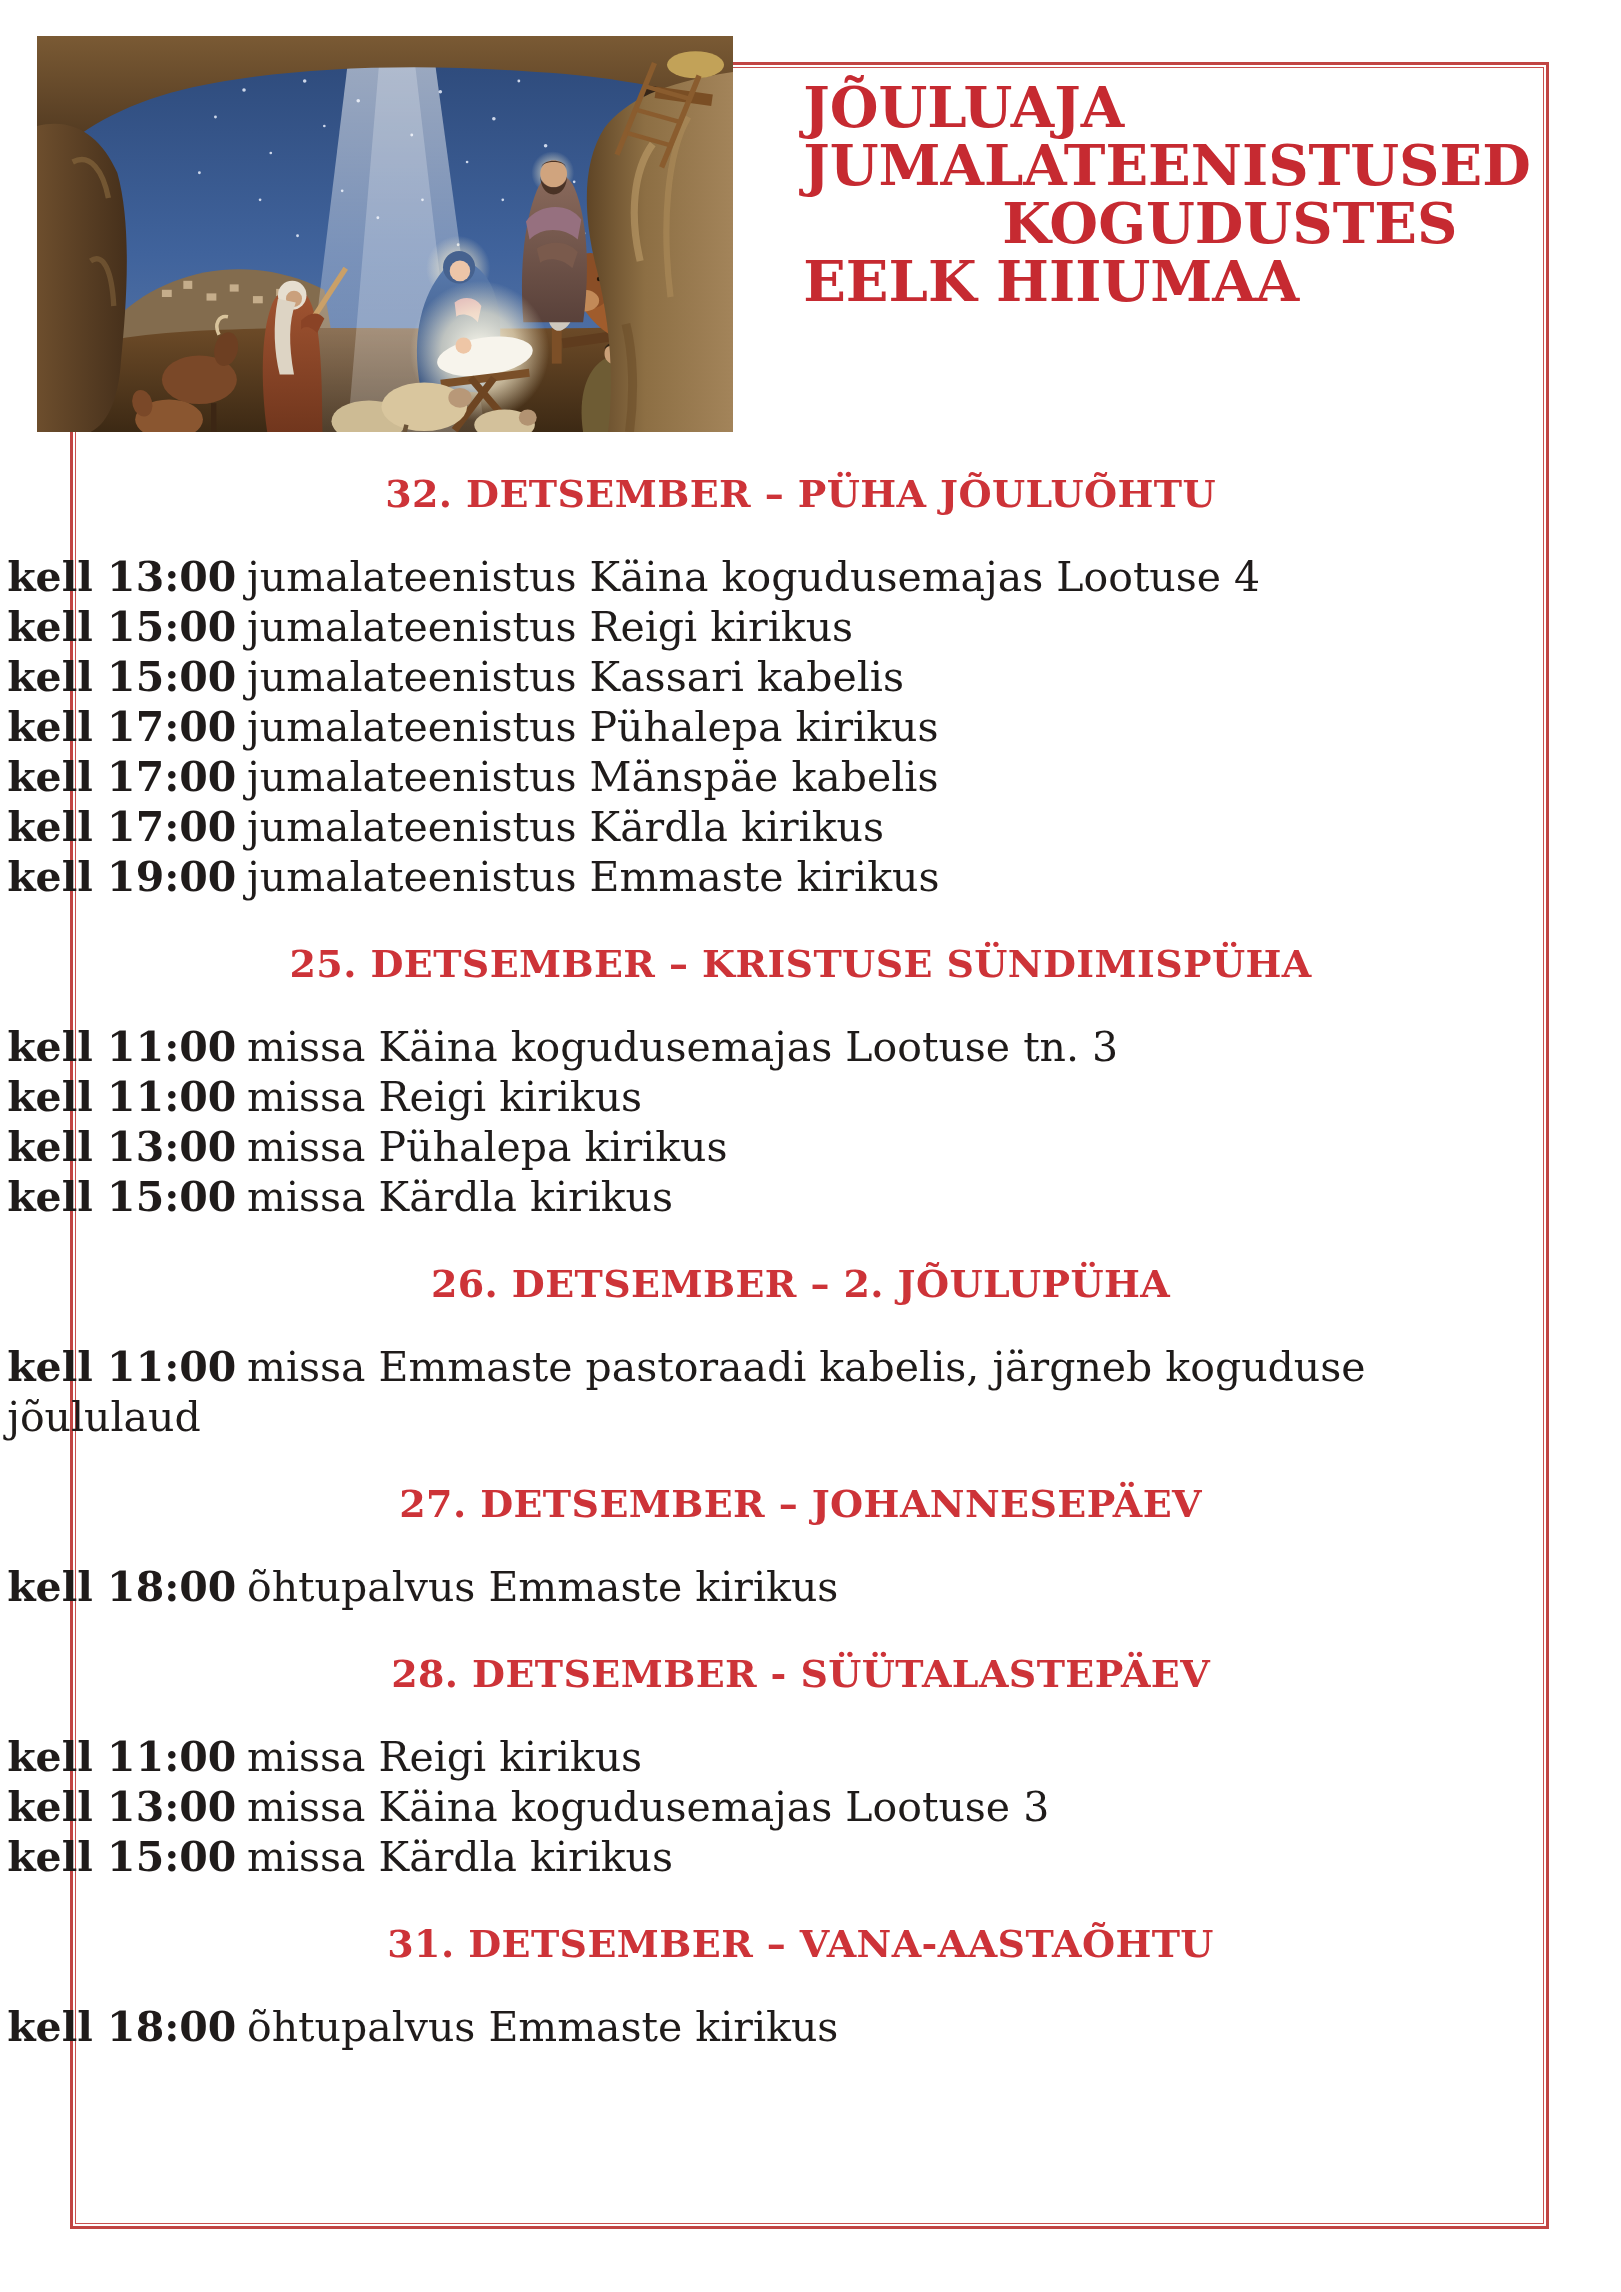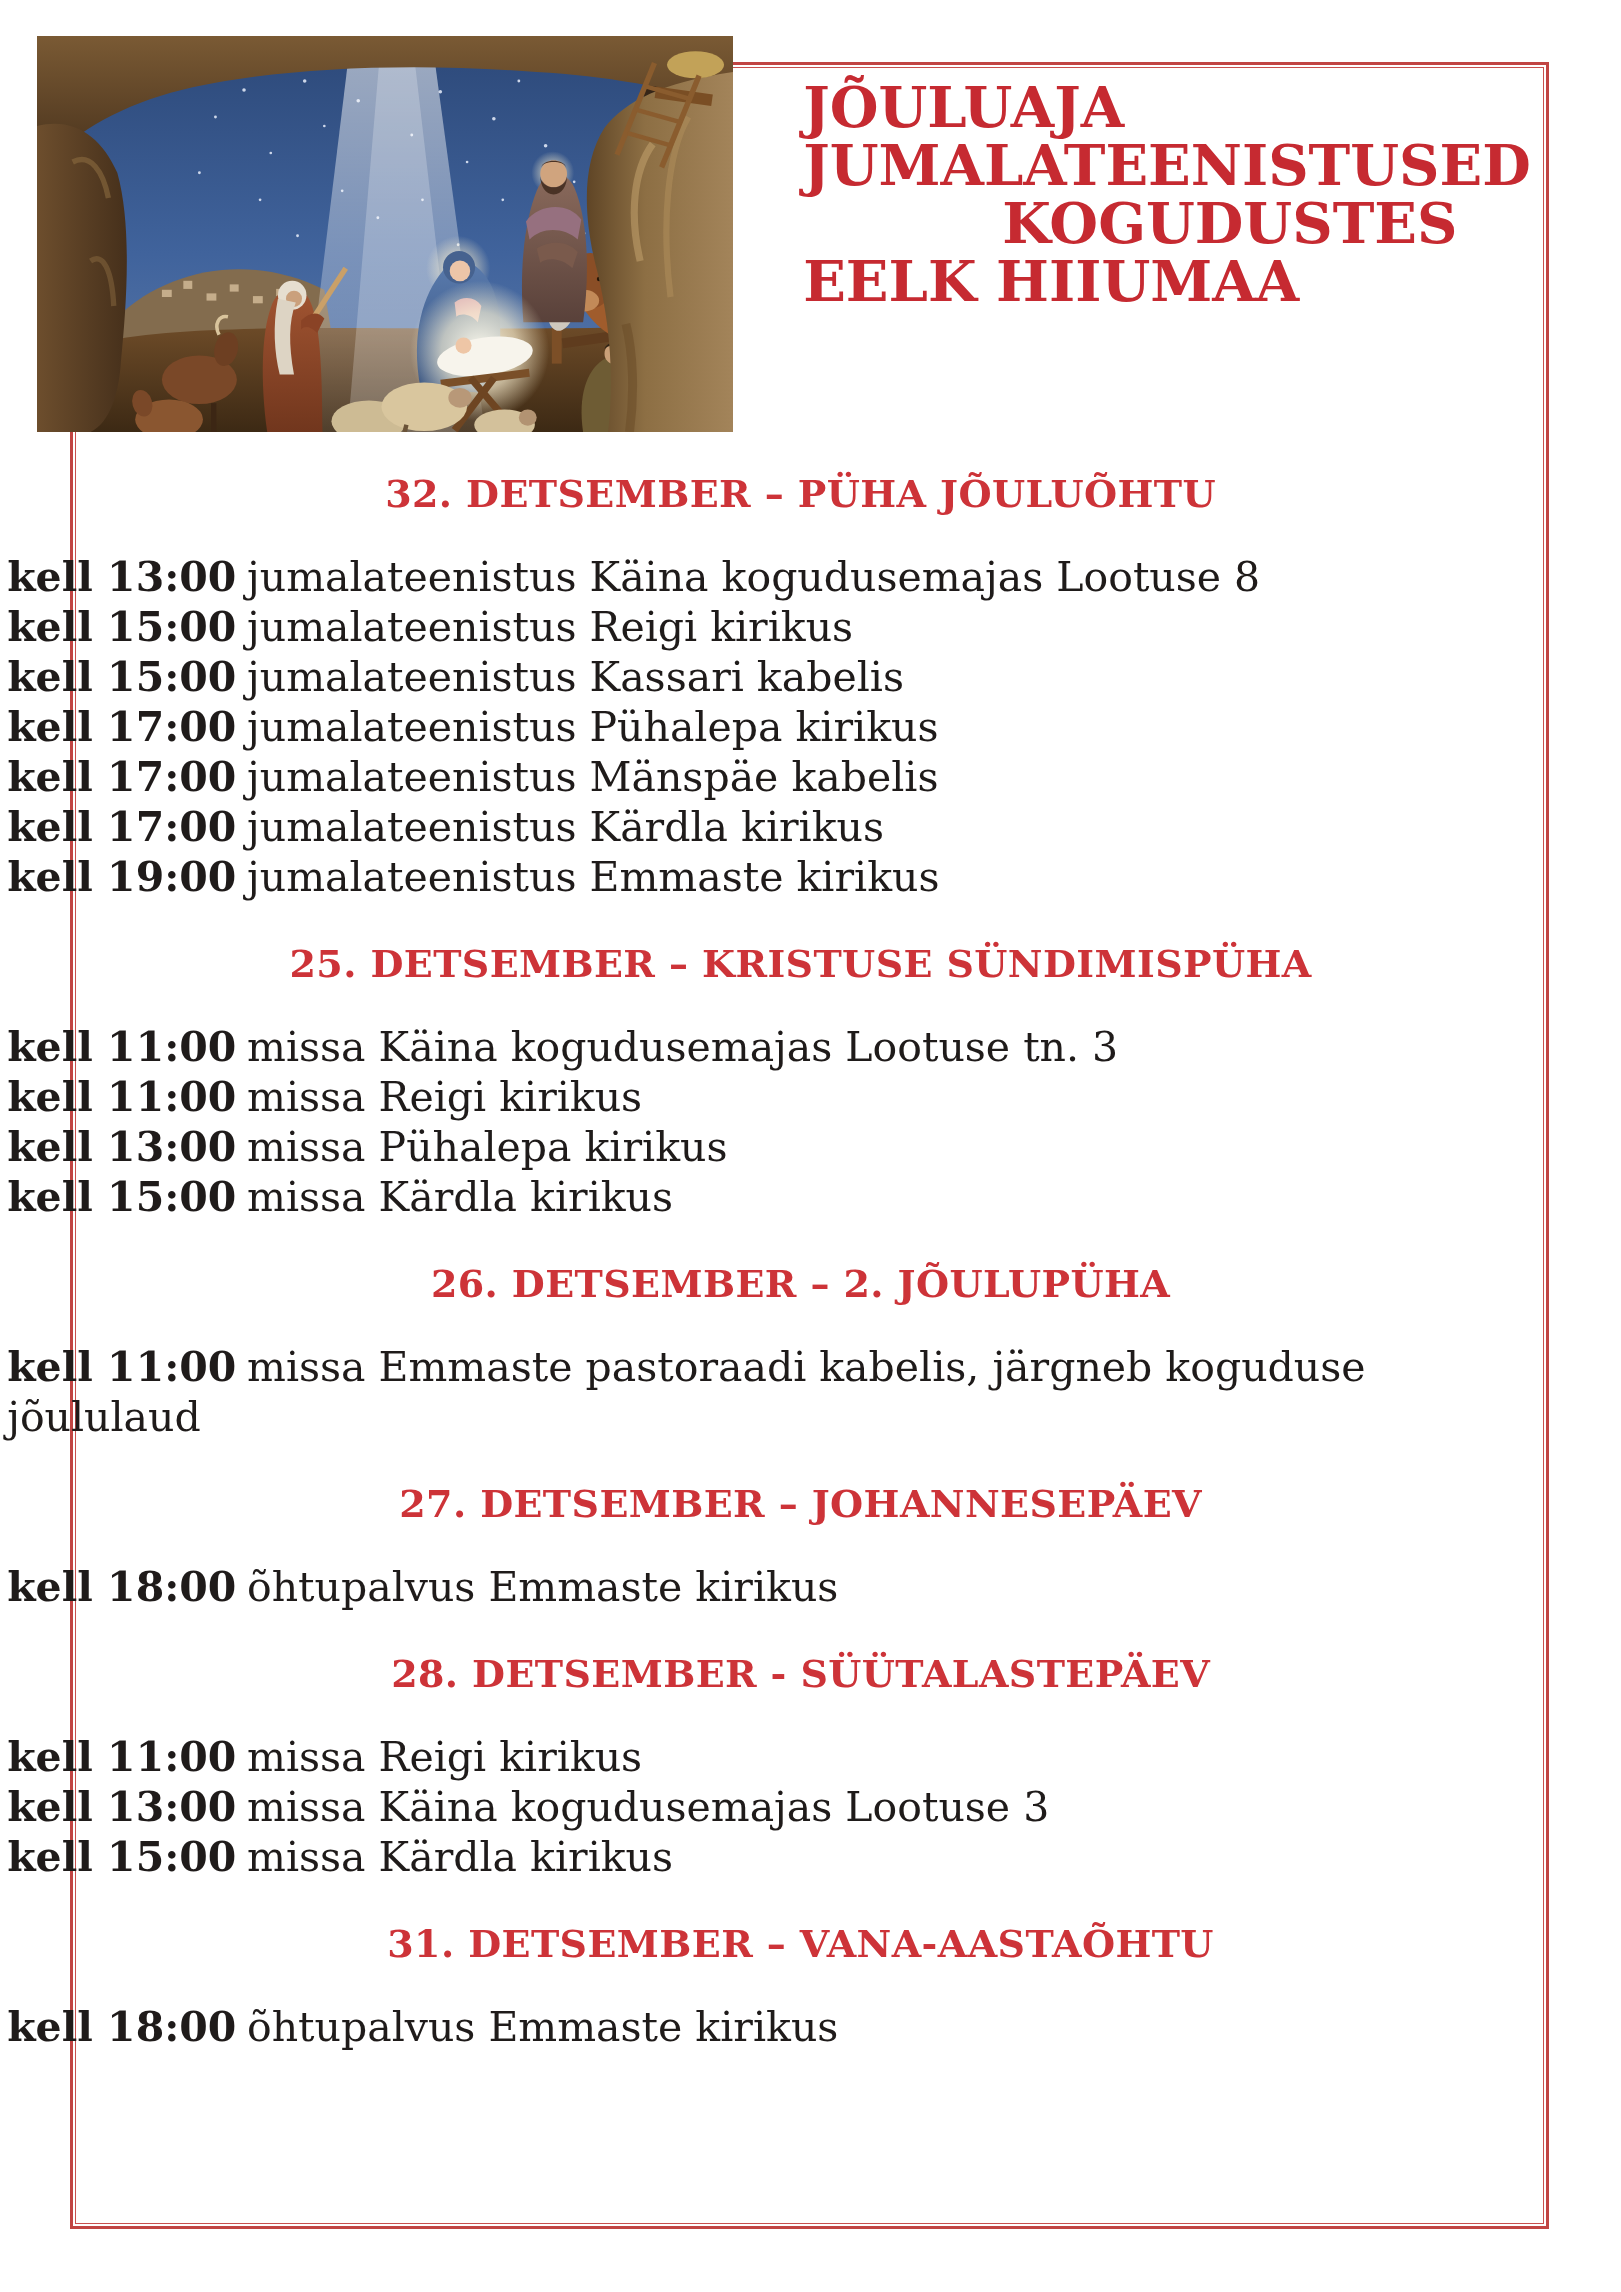--- a/index.html
+++ b/index.html
@@ -260,21 +260,21 @@
       <div class="title-line">JÕULUAJA</div>
       <div class="title-line">JUMALATEENISTUSED</div>
       <div class="title-line indent">KOGUDUSTES</div>
       <div class="title-line">EELK HIIUMAA</div>
     </div>
   </div>
 
   <section class="schedule-section">
     <h2>32. DETSEMBER – PÜHA JÕULUÕHTU</h2>
     <div class="events">
-      <p class="event"><span class="time">kell 13:00</span><span class="desc">jumalateenistus Käina kogudusemajas Lootuse 8</span></p>
+      <p class="event"><span class="time">kell 13:00</span><span class="desc">jumalateenistus Käina kogudusemajas Lootuse 4</span></p>
       <p class="event"><span class="time">kell 15:00</span><span class="desc">jumalateenistus Reigi kirikus</span></p>
       <p class="event"><span class="time">kell 15:00</span><span class="desc">jumalateenistus Kassari kabelis</span></p>
       <p class="event"><span class="time">kell 17:00</span><span class="desc">jumalateenistus Pühalepa kirikus</span></p>
       <p class="event"><span class="time">kell 17:00</span><span class="desc">jumalateenistus Mänspäe kabelis</span></p>
       <p class="event"><span class="time">kell 17:00</span><span class="desc">jumalateenistus Kärdla kirikus</span></p>
       <p class="event"><span class="time">kell 19:00</span><span class="desc">jumalateenistus Emmaste kirikus</span></p>
     </div>
   </section>
 
   <section class="schedule-section">

